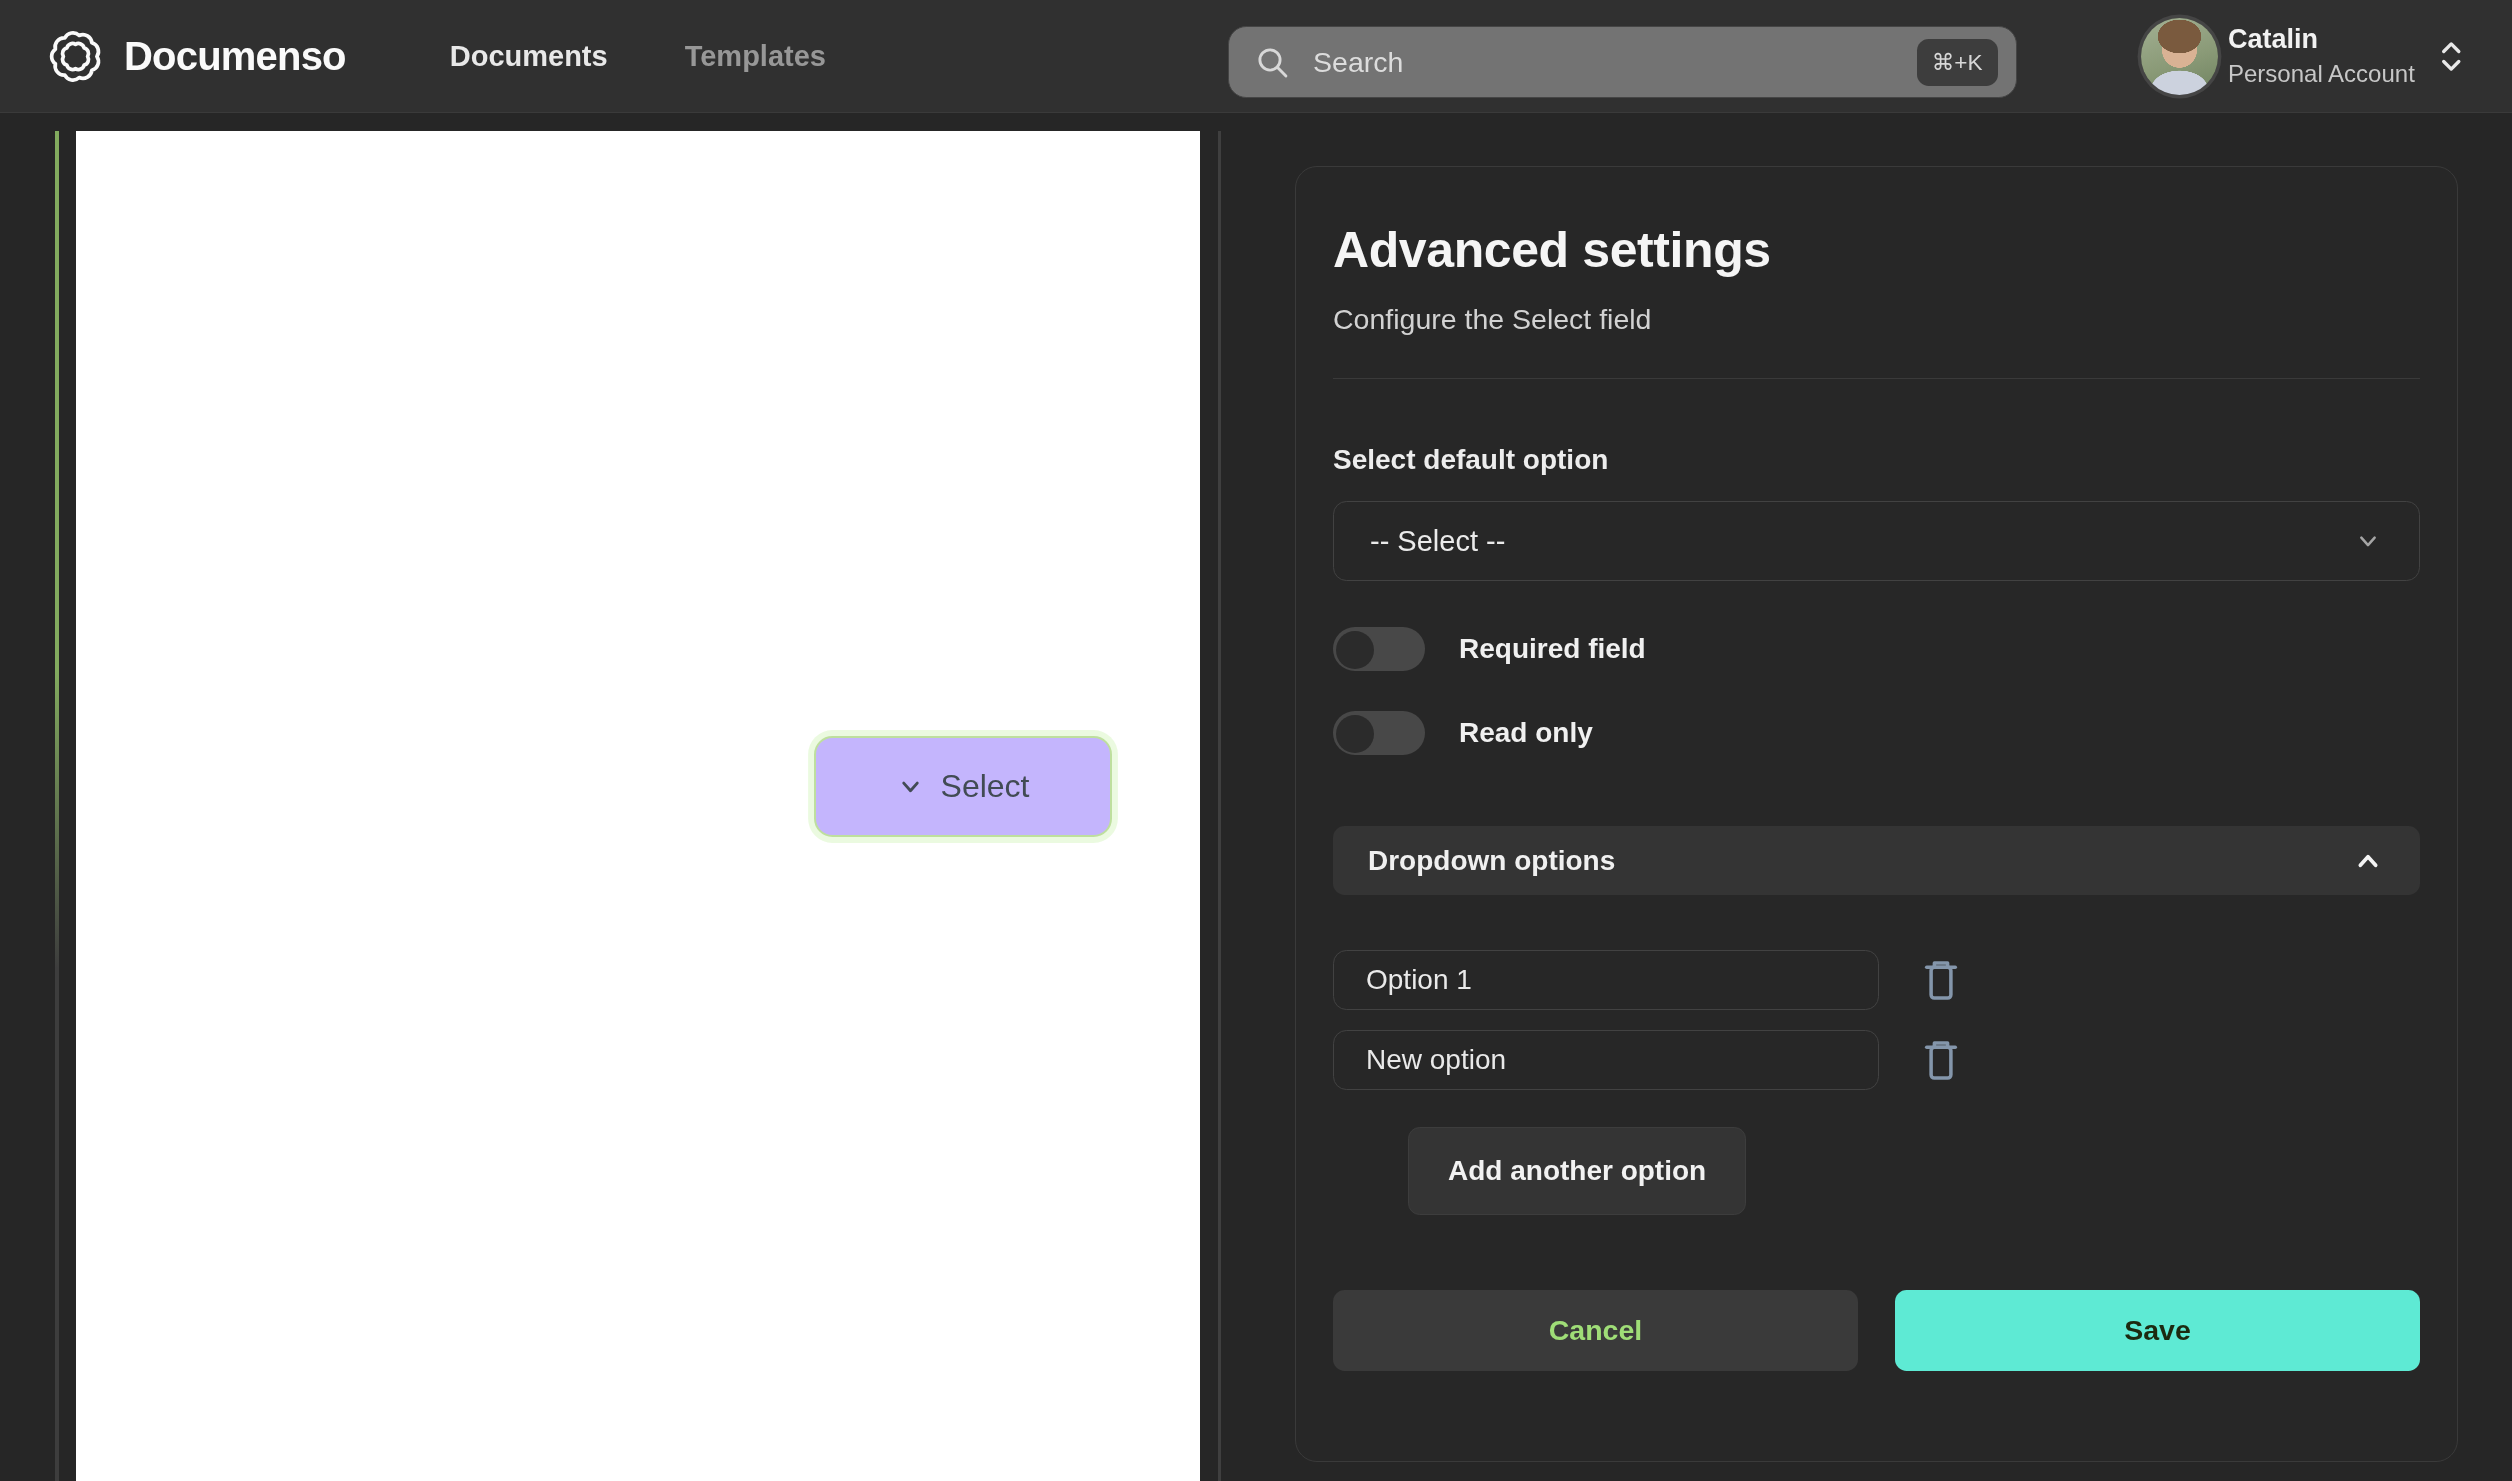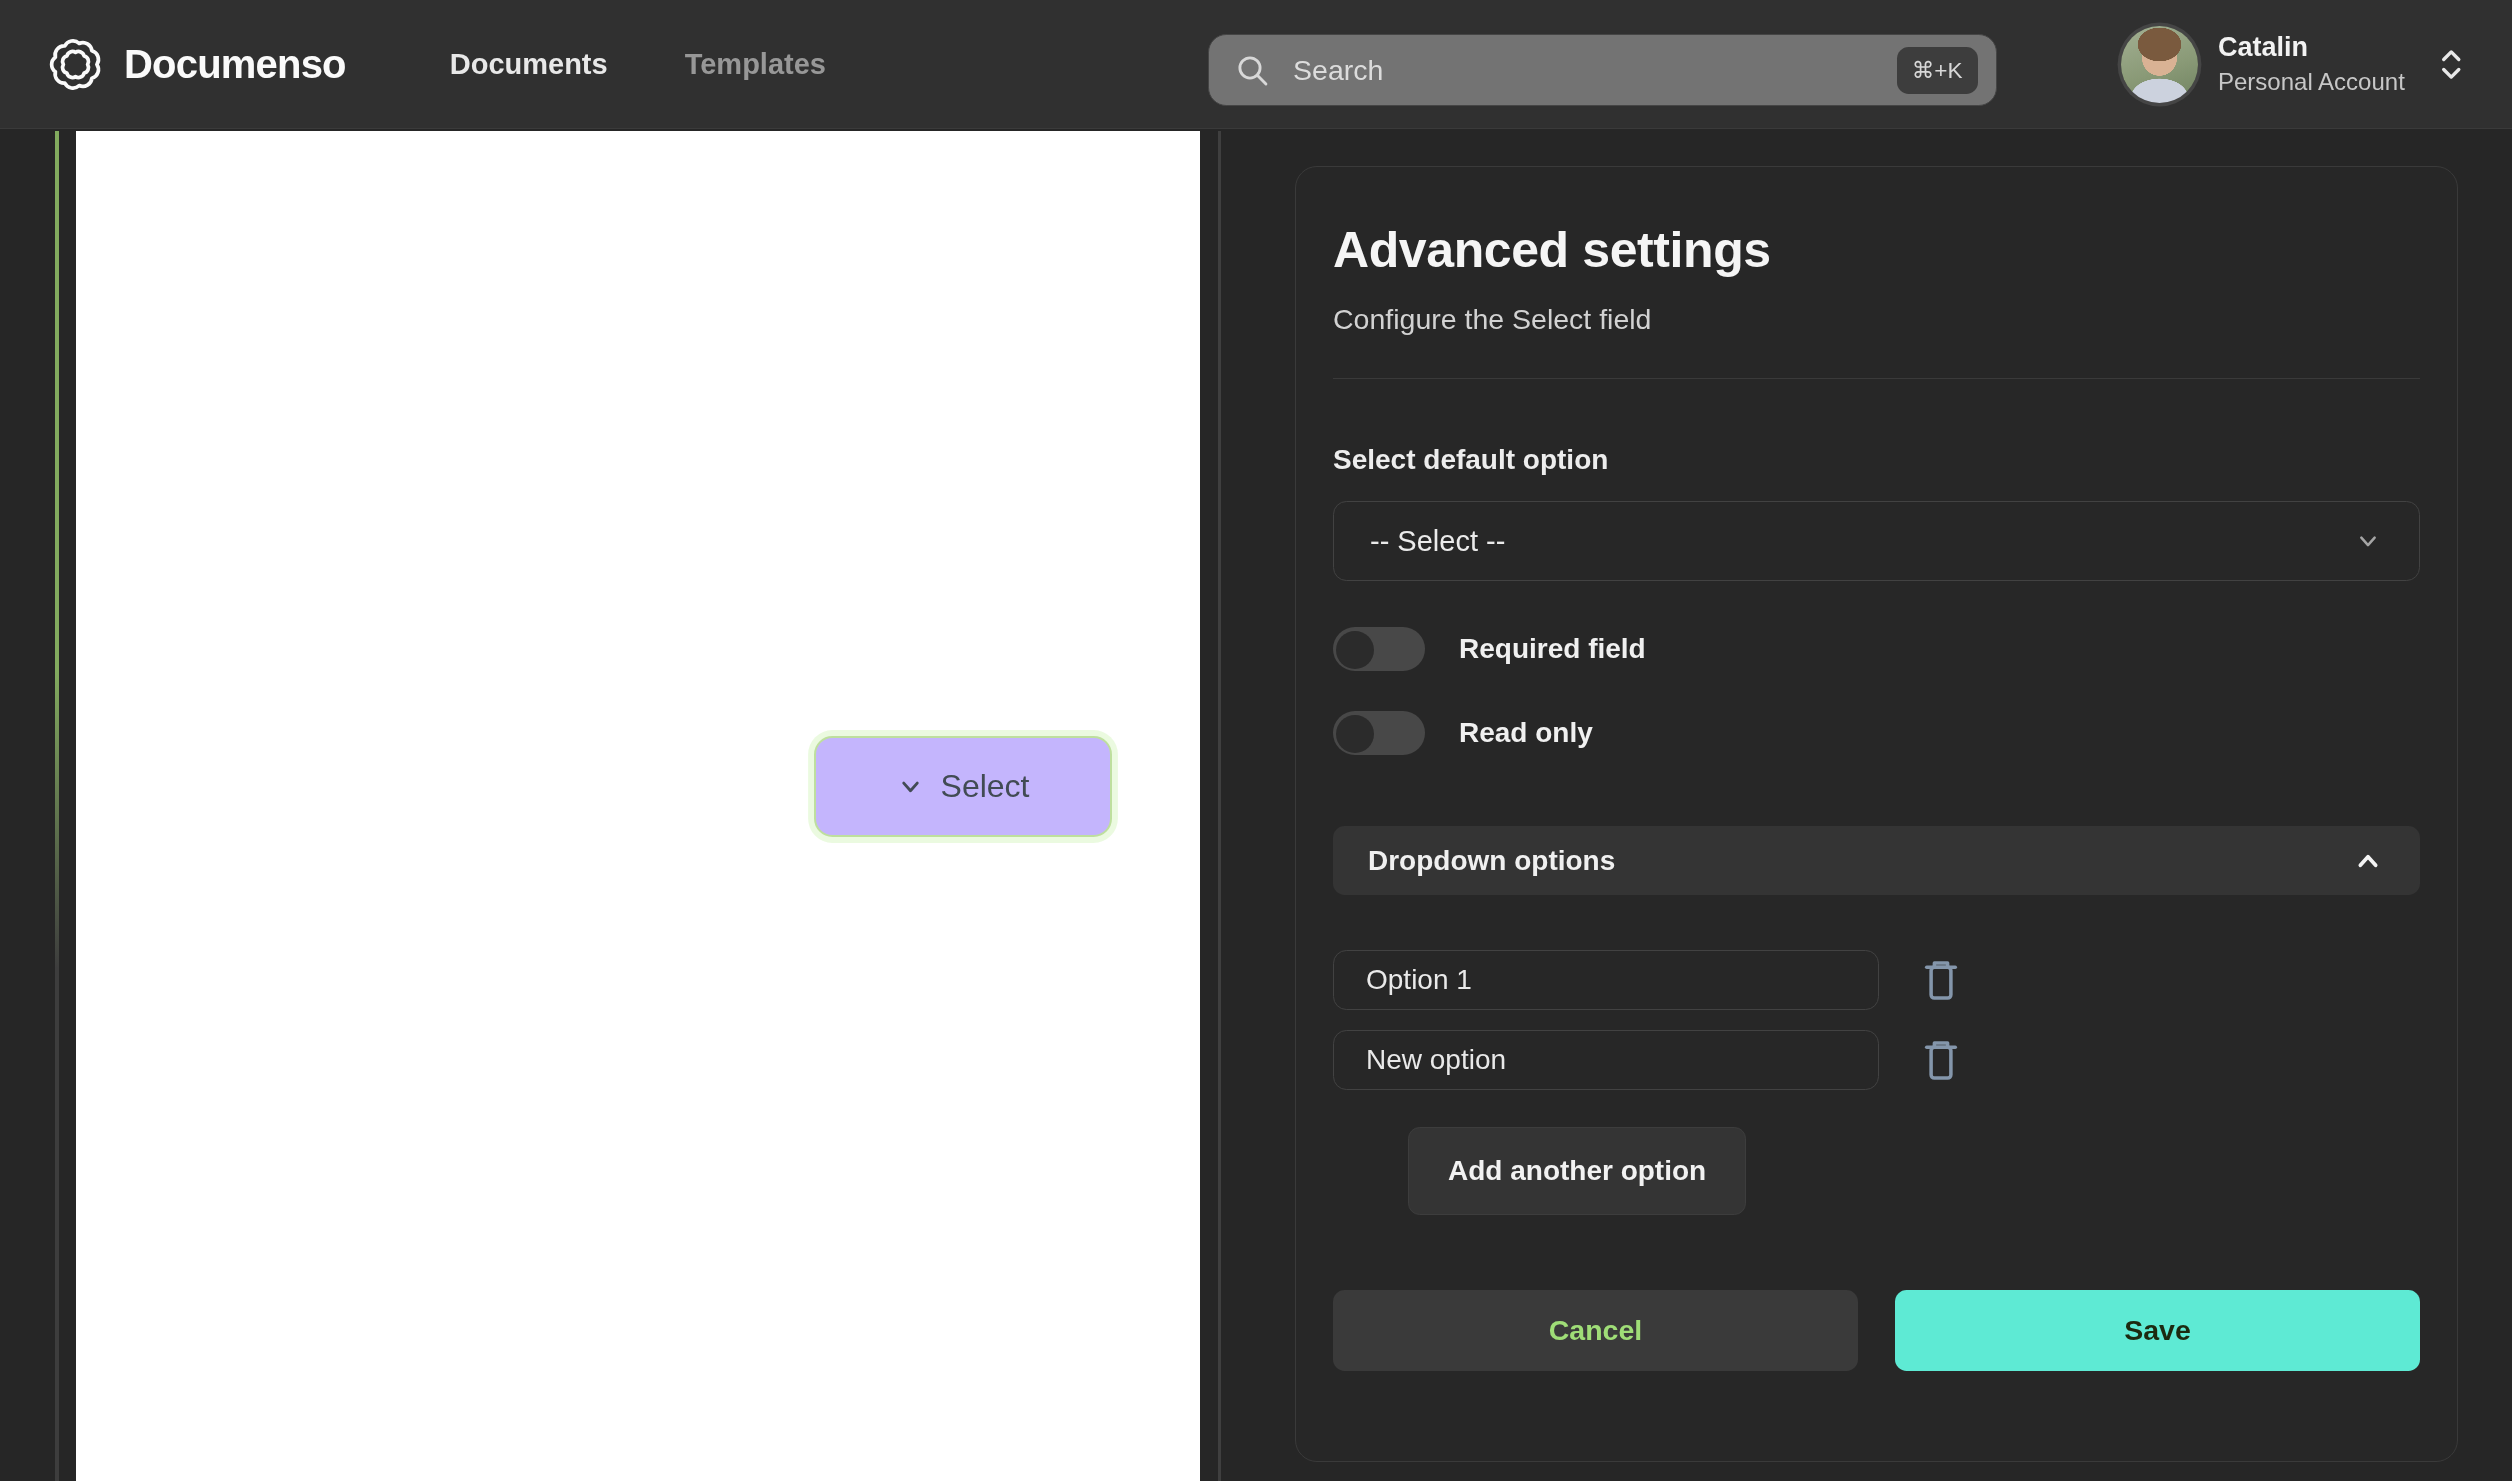--- a/index.html
+++ b/index.html
@@ -6,21 +6,21 @@
   html,body { width:2512px; height:1482px; overflow:hidden; }
   body {
     background:#262626;
     font-family:"Liberation Sans", sans-serif;
     color:#ededed;
     position:relative;
   }
 
   
   .navbar {
-    height:129px; background:#303030; border-bottom:1.7px solid #3a3a3a;
+    height:113px; background:#303030; border-bottom:1.7px solid #3a3a3a;
     display:flex; align-items:center; padding:0 47px;
   }
   .logo-group { display:flex; align-items:center; gap:20px; }
   .logo-icon svg { display:block; }
   .logo-text { font-size:40px; font-weight:800; letter-spacing:-0.8px; color:#fafafa; }
   .nav-links { display:flex; align-items:center; gap:77px; margin-left:104px; }
   .nav-link { font-size:29px; font-weight:600; cursor:pointer; }
   .nav-link.active { color:#e8e8e8; }
   .nav-link.inactive { color:#979797; }
 
@@ -34,21 +34,21 @@
     flex:1; background:transparent; border:none; outline:none;
     font-family:"Liberation Sans", sans-serif;
     font-size:28.5px; color:#e8e8e8;
   }
   .search-box input::placeholder { color:#dcdcdc; }
   .kbd-badge {
     background:#3d3d3d; color:#d8d8d8; border-radius:11.7px;
     font-size:22.6px; font-weight:500; padding:10px 15px; white-space:nowrap;
   }
 
-  .user-group { display:flex; align-items:center; margin-left:124px; gap:20px; }
+  .user-group { display:flex; align-items:center; margin-left:124px; gap:10px; }
   .avatar {
     width:77px; height:77px; border-radius:50%;
     box-shadow:0 0 0 3.4px #454545;
     background:
       radial-gradient(ellipse 22px 17px at 50% 24%, #7a5a3e 0 98%, transparent 100%),
       radial-gradient(circle 17.6px at 50% 42%, #d9b294 0 98%, transparent 100%),
       radial-gradient(ellipse 28.5px 18.4px at 50% 92%, #ccd2de 0 98%, transparent 100%),
       linear-gradient(160deg, #a3b093 0%, #8a9a77 55%, #6f8260 100%);
   }
   .user-meta { display:flex; flex-direction:column; gap:5px; }

